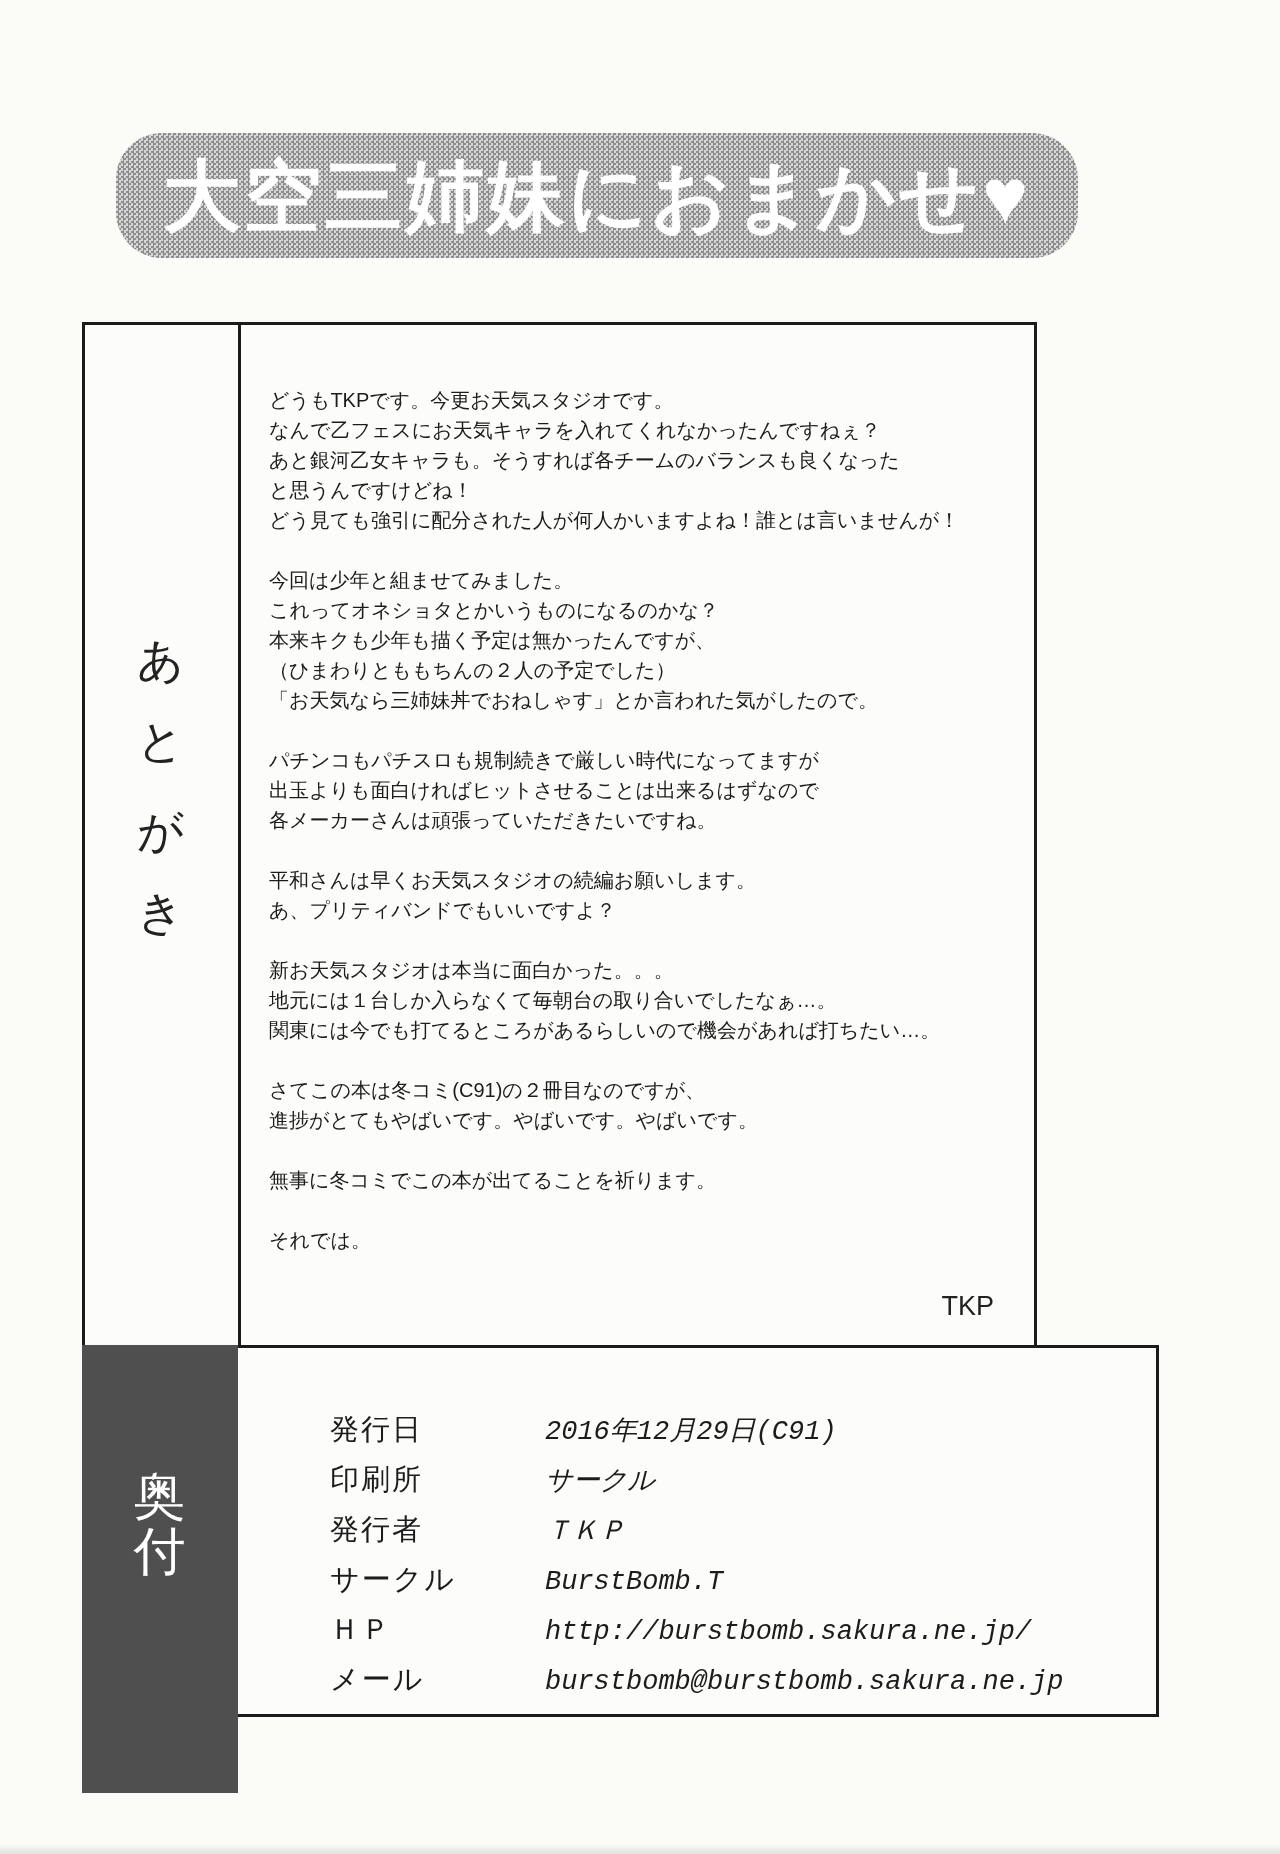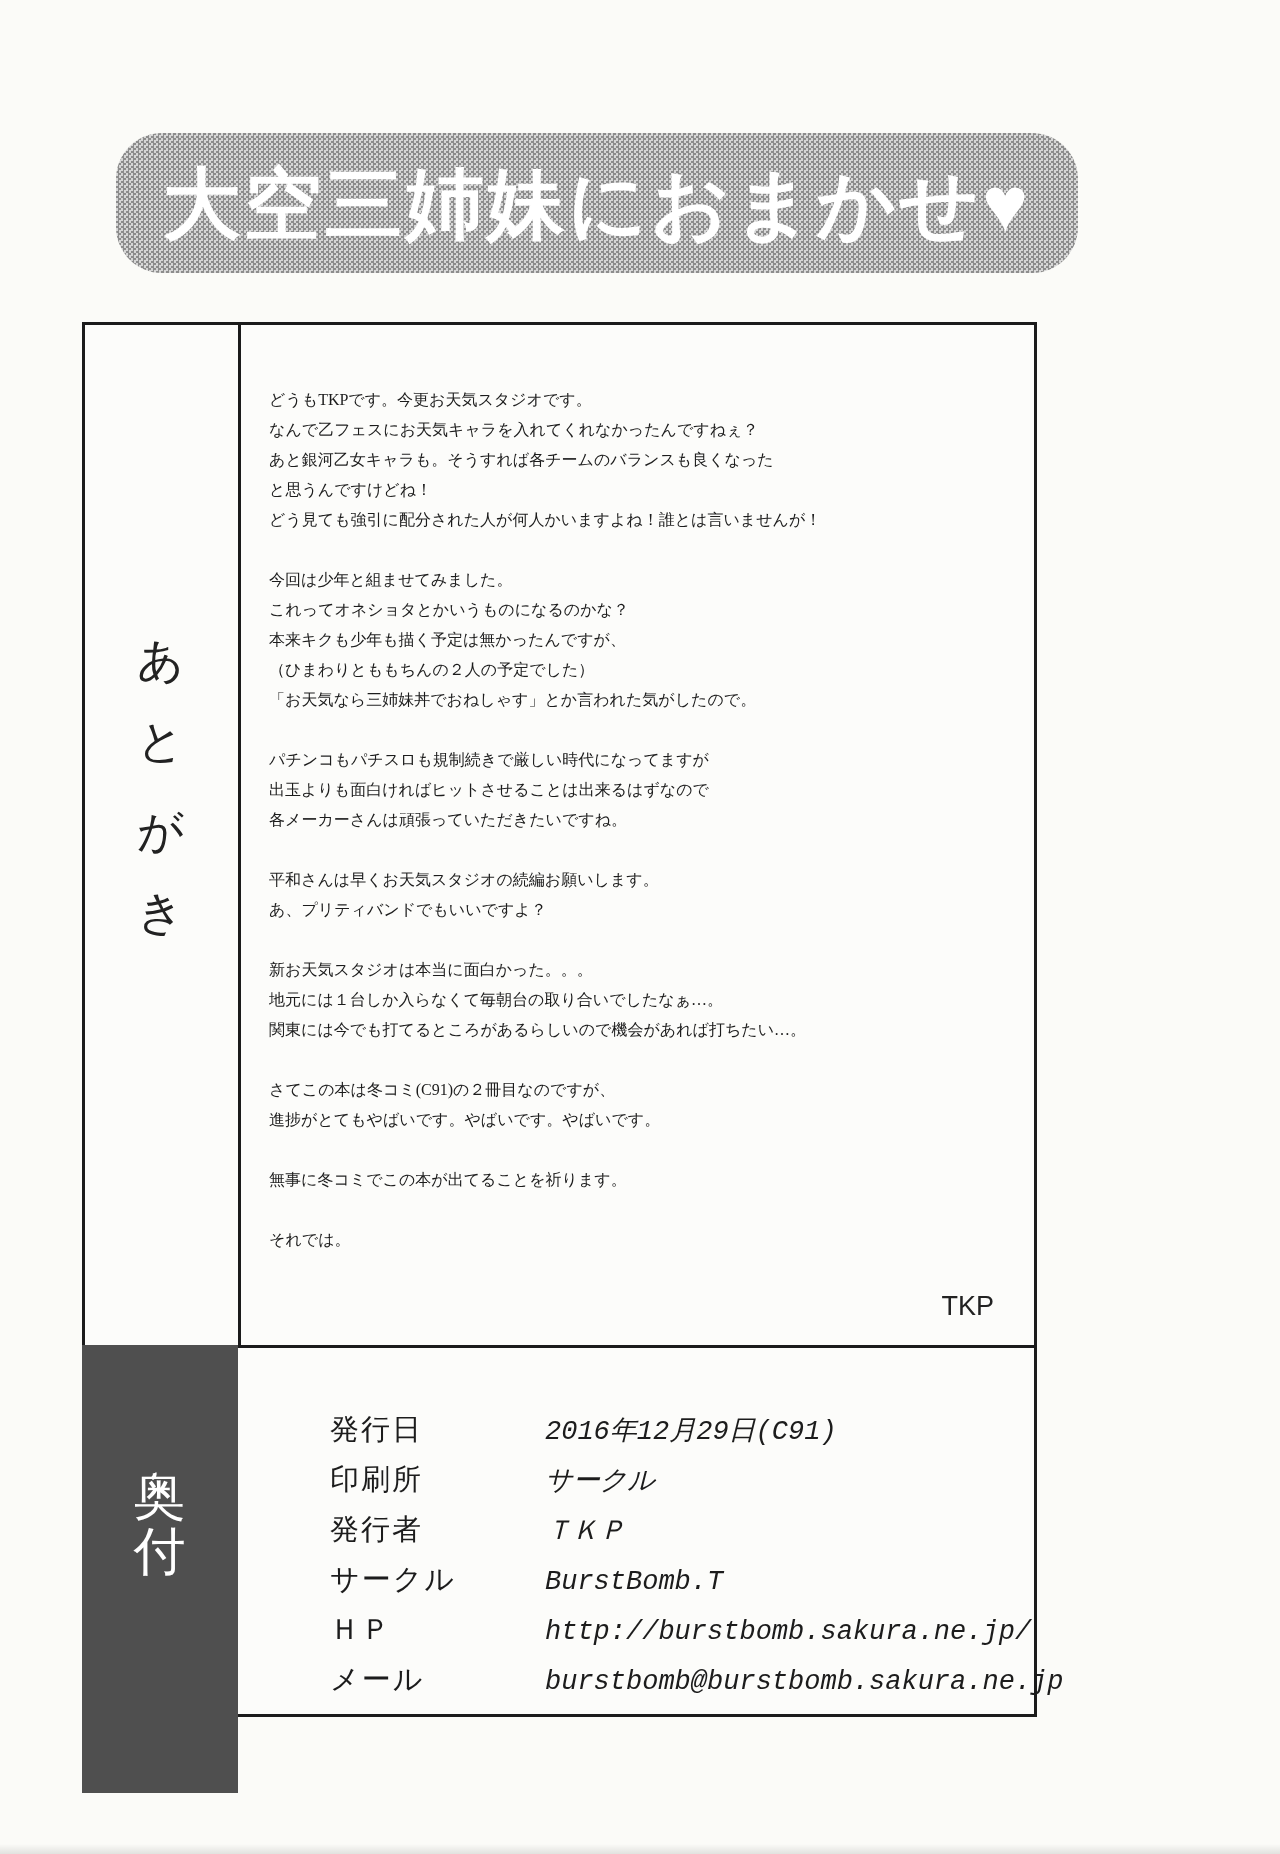--- a/index.html
+++ b/index.html
@@ -9,21 +9,21 @@
     position: relative;
     font-family: "Liberation Sans", sans-serif;
     color: #1e1e1e;
     overflow: hidden;
   }
 
   
   .banner {
     position: absolute;
     left: 116px; top: 133px;
-    width: 962px; height: 140px;
+    width: 962px; height: 125px;
     border-radius: 46px;
     background-color: #b5b5b5;
     background-image: repeating-conic-gradient(#8d8d8d 0% 25%, #d6d6d6 0% 50%);
     background-size: 5px 5px;
     display: flex; align-items: center; justify-content: center;
   }
   .banner-title {
     font-family: "Liberation Sans", sans-serif;
     font-size: 78px;
     font-weight: bold;
@@ -60,22 +60,22 @@
     letter-spacing: 32px;
     color: #222;
     white-space: nowrap;
   }
   .content-col {
     flex: 1;
     padding: 60px 28px 0 28px;
     box-sizing: border-box;
   }
   .body-text {
-    font-family: Liberation Serif, serif;
-    font-size: 16px;
+    font-family: Liberation Sans, sans-serif;
+    font-size: 20px;
     line-height: 30px;
     white-space: pre-line;
     color: #1c1c1c;
   }
   .signature {
     text-align: right;
     padding-right: 12px;
     margin-top: 36px;
     font-size: 27px;
     font-family: "Liberation Sans", sans-serif;
@@ -97,21 +97,21 @@
     text-orientation: upright;
     font-family: "DejaVu Serif", serif;
     font-size: 52px;
     letter-spacing: 56px;
     color: #ffffff;
     white-space: nowrap;
   }
   .colophon-box {
     position: absolute;
     left: 238px; top: 1345px;
-    width: 799px; height: 372px;
+    width: 921px; height: 372px;
     border: 3px solid #1b1b1b;
     border-left: none;
     box-sizing: border-box;
     background: #fcfcfa;
     padding: 62px 8px 0 92px;
   }
   .colophon-row {
     display: grid;
     grid-template-columns: 215px auto;
     align-items: baseline;

